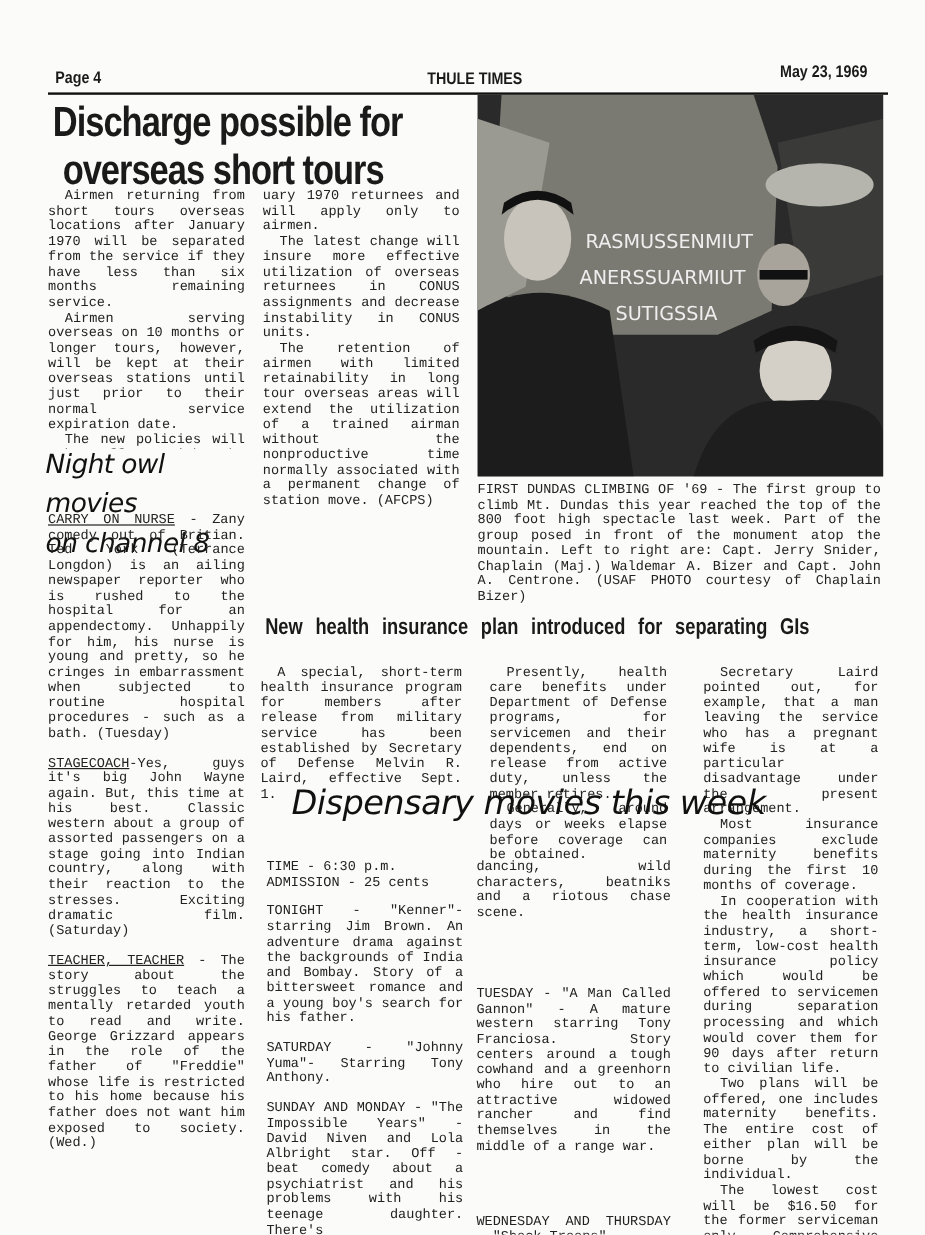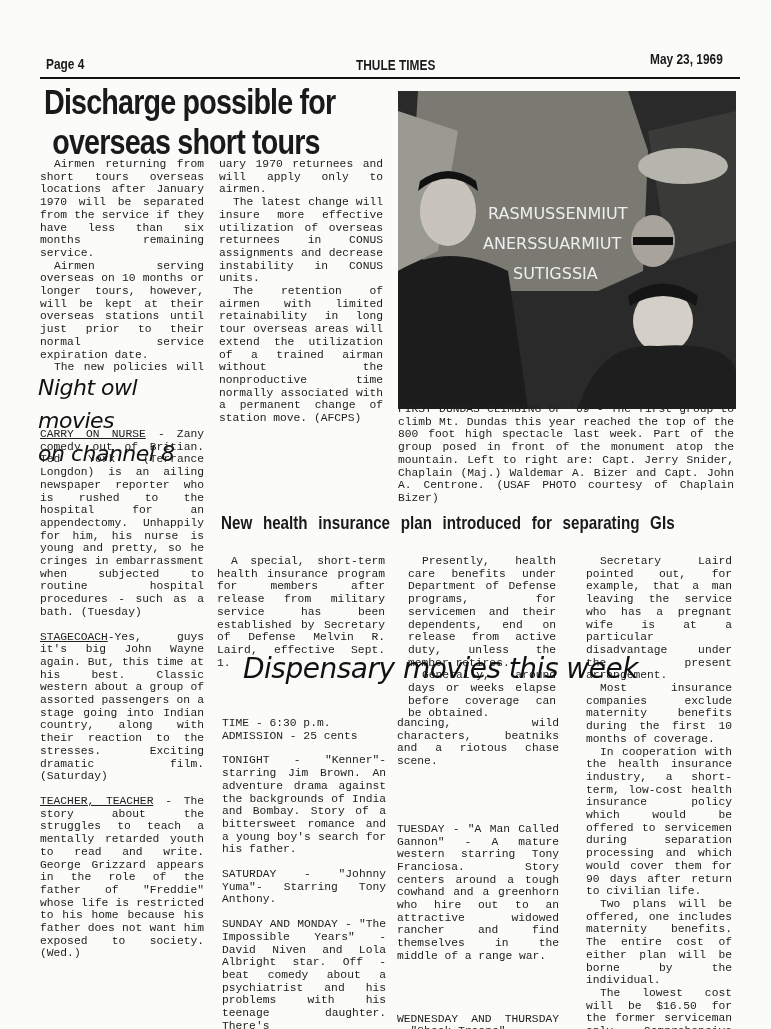--- a/index.html
+++ b/index.html
@@ -8,21 +8,21 @@
   .mono { font-family: "Liberation Mono", "DejaVu Sans Mono", monospace; font-size: 11.3px; line-height: 12.7px; color: #222; }
   .mono p { margin: 0; text-align: justify; text-indent: 0; }
   .mono p.ind { text-indent: 14px; }
   .cond { font-family: "Liberation Sans", "DejaVu Sans", sans-serif; font-weight: bold; }
   .masthead-left { left: 46px; top: 56px; font-size: 14px; transform: scaleX(0.85); transform-origin: left; }
   .masthead-mid { left: 356px; top: 57px; font-size: 14px; transform: scaleX(0.85); transform-origin: left; }
   .masthead-right { left: 650px; top: 51px; font-size: 14px; transform: scaleX(0.85); transform-origin: left; }
   .rule { left: 40px; top: 77px; width: 700px; height: 2px; background: #111; }
   .headline1 { left: 44px; top: 82px; width: 360px; font-size: 35px; line-height: 40px; letter-spacing: -1px; transform: scaleX(0.82); transform-origin: left; }
   .headline1 div:last-child { padding-left: 10px; }
-  .photo { left: 398px; top: 91px; width: 338px; height: 318px; background: #222; overflow: hidden; }
+  .photo { left: 398px; top: 79px; width: 338px; height: 318px; background: #222; overflow: hidden; }
   .caption { left: 398px; top: 403px; width: 336px; }
   .italic-head { font-family: "DejaVu Sans", sans-serif; font-style: italic; font-weight: 500; color: #111; }
   .nightowl { left: 38px; top: 371px; width: 180px; font-size: 22px; line-height: 33px; letter-spacing: -0.5px; }
   .dispensary { left: 243px; top: 652px; font-size: 28px; letter-spacing: -0.5px; }
   .headline2 { left: 221px; top: 512px; font-size: 19px; word-spacing: 8px; transform: scaleX(0.8); transform-origin: left; white-space: nowrap; }
   u { text-decoration: underline; }
   .sub { margin-top: 12px !important; }
 </style>
 </head>
 <body>

